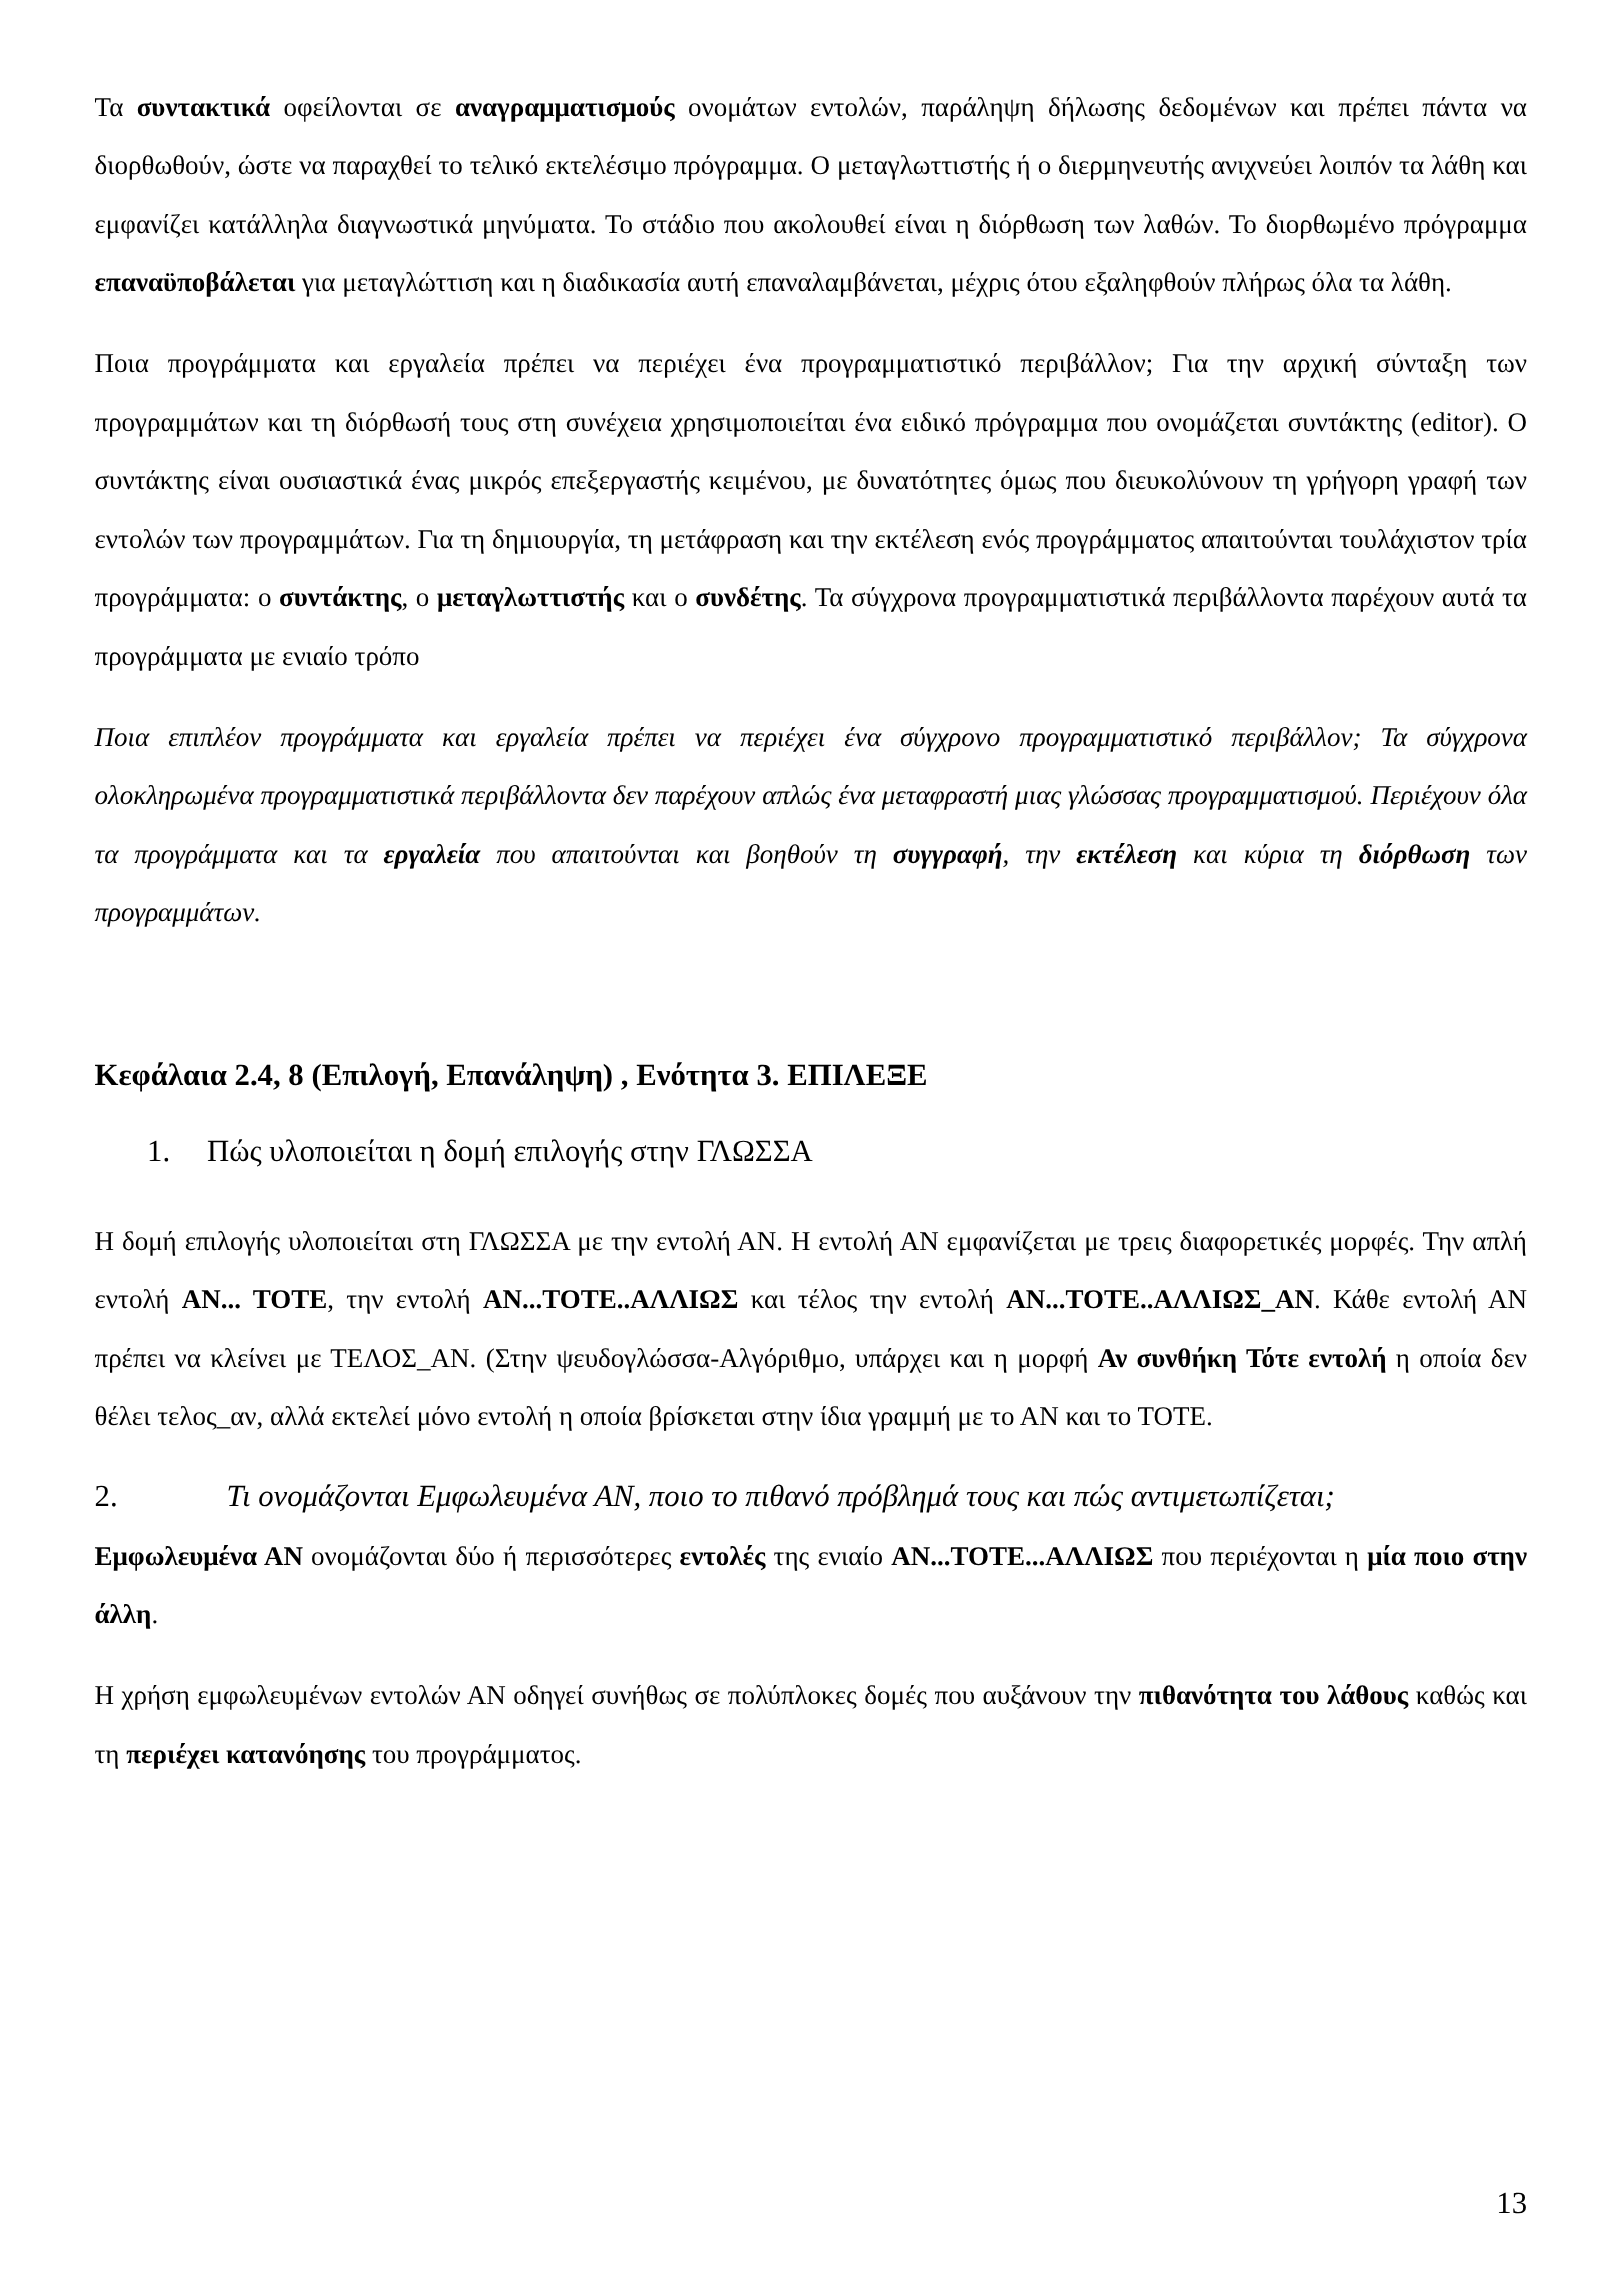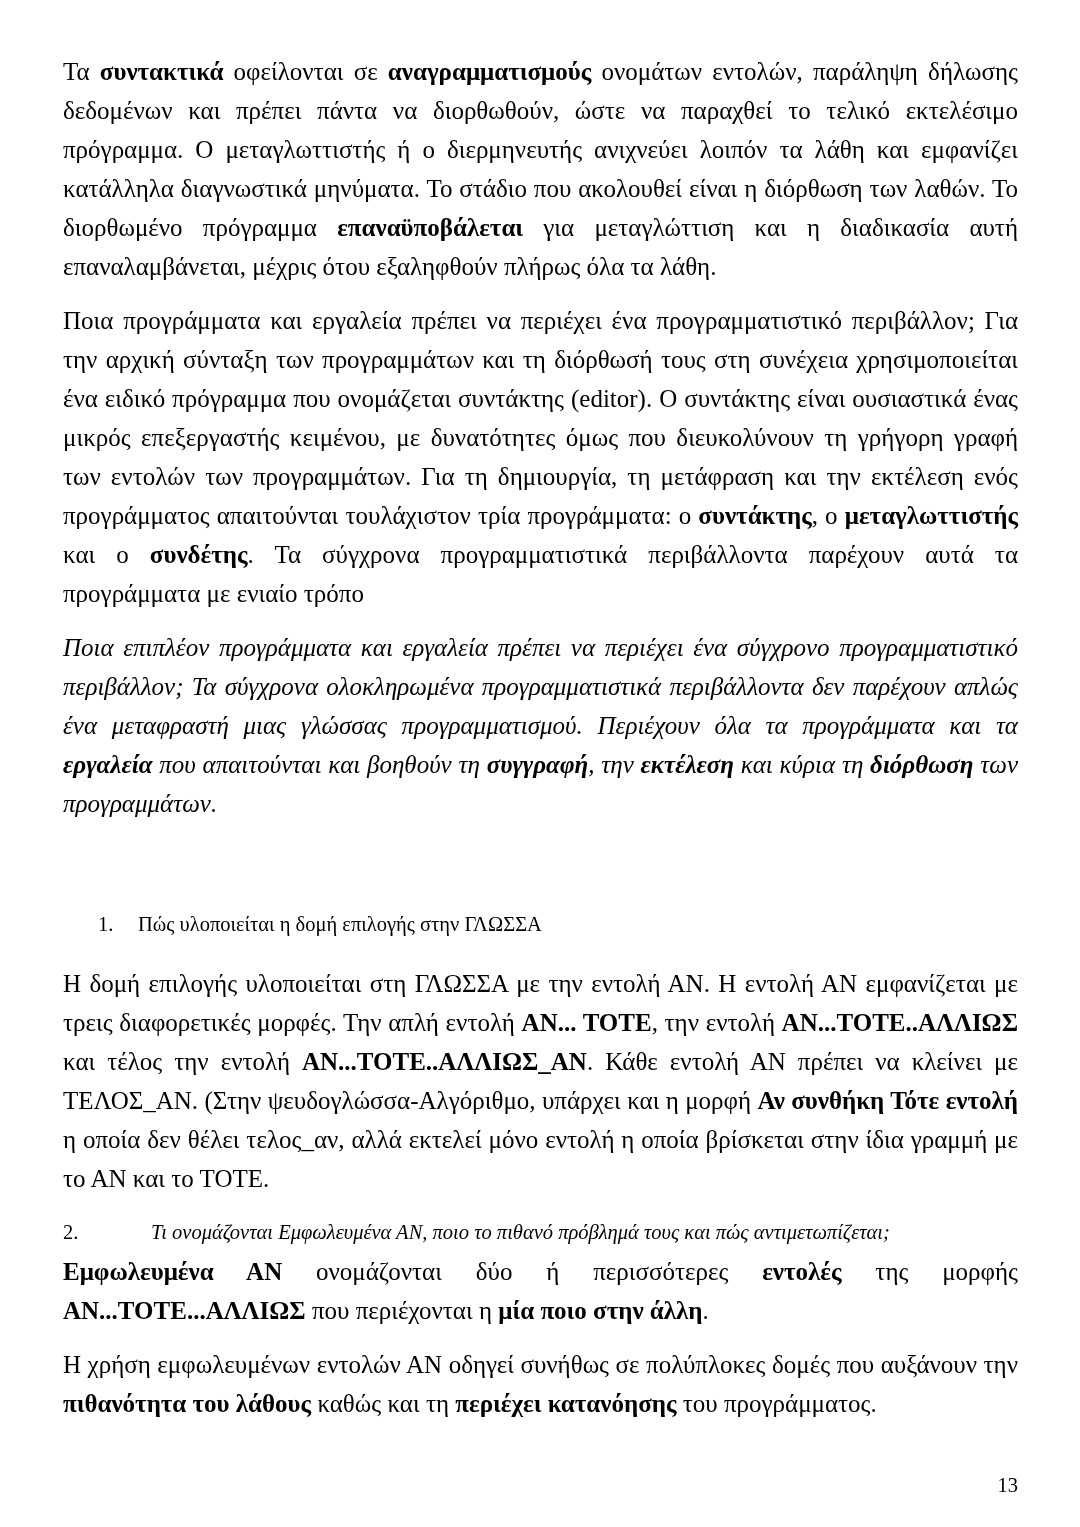--- a/index.html
+++ b/index.html
@@ -13,21 +13,21 @@
     width: 1080px;
     height: 1527px;
     background: #ffffff;
     box-sizing: border-box;
     padding: 52px 62px 0 63px;
     font-family: "Liberation Serif", "DejaVu Serif", serif;
     color: #000000;
     overflow: hidden;
   }
   .body-text {
-    font-size: 25px;
+    font-size: 18px;
     line-height: 39px;
     text-align: justify;
     text-justify: inter-word;
     margin: 0 0 12px 0;
     -webkit-hyphens: none;
     hyphens: none;
   }
   .body-text:last-of-type { margin-bottom: 0; }
   .para-gap { margin-bottom: 15px; }
   .italic { font-style: italic; }
@@ -66,21 +66,21 @@
     text-align: justify;
   }
   .numbered-para .marker {
     flex: 0 0 auto;
     width: 88px;
   }
   .numbered-para .item-text { flex: 1 1 auto; font-style: italic; }
   .page-number {
     position: absolute;
     right: 62px;
-    bottom: 32px;
+    bottom: 48px;
     font-size: 20.5px;
     line-height: 1;
   }
 </style>
 </head>
 <body>
 
 <div class="page">
 
   <p class="body-text para-gap">
@@ -90,20 +90,21 @@
   <p class="body-text para-gap">
     <span>Ποια προγράμματα και εργαλεία πρέπει να περιέχει ένα προγραμματιστικό περιβάλλον; Για την αρχική σύνταξη των προγραμμάτων και τη διόρθωσή τους στη συνέχεια χρησιμοποιείται ένα ειδικό πρόγραμμα που ονομάζεται συντάκτης (editor). Ο συντάκτης είναι ουσιαστικά ένας μικρός επεξεργαστής κειμένου, με δυνατότητες όμως που διευκολύνουν τη γρήγορη γραφή των εντολών των προγραμμάτων. Για τη δημιουργία, τη μετάφραση και την εκτέλεση ενός προγράμματος απαιτούνται τουλάχιστον τρία προγράμματα: ο </span><b>συντάκτης</b><span>, ο </span><b>μεταγλωττιστής</b><span> και ο </span><b>συνδέτης</b><span>. Τα σύγχρονα προγραμματιστικά περιβάλλοντα παρέχουν αυτά τα προγράμματα με ενιαίο τρόπο</span>
   </p>
 
   <p class="body-text italic">
     <span>Ποια επιπλέον προγράμματα και εργαλεία πρέπει να περιέχει ένα σύγχρονο προγραμματιστικό περιβάλλον; Τα σύγχρονα ολοκληρωμένα προγραμματιστικά περιβάλλοντα δεν παρέχουν απλώς ένα μεταφραστή μιας γλώσσας προγραμματισμού. Περιέχουν όλα τα προγράμματα και τα </span><b>εργαλεία</b><span> που απαιτούνται και βοηθούν τη </span><b>συγγραφή</b><span>, την </span><b>εκτέλεση</b><span> και κύρια τη </span><b>διόρθωση</b><span> των προγραμμάτων.</span>
   </p>
 
   <div class="spacer-lg"></div>
 
+  <h2 class="heading">Κεφάλαια 2.4, 8 (Επιλογή, Επανάληψη) ,   Ενότητα 3. ΕΠΙΛΕΞΕ</h2>
 
   <div class="spacer-sm"></div>
 
   <ol class="num-list">
     <li>
       <span class="marker">1.</span>
       <span class="item-text">Πώς υλοποιείται η δομή επιλογής στην ΓΛΩΣΣΑ</span>
     </li>
   </ol>
 
@@ -112,21 +113,21 @@
   <p class="body-text para-gap">
     <span>Η δομή επιλογής υλοποιείται στη ΓΛΩΣΣΑ με την εντολή ΑΝ. Η εντολή ΑΝ εμφανίζεται με τρεις διαφορετικές μορφές. Την απλή εντολή </span><b>ΑΝ... ΤΟΤΕ</b><span>, την εντολή </span><b>ΑΝ...ΤΟΤΕ..ΑΛΛΙΩΣ</b><span> και τέλος την εντολή </span><b>ΑΝ...ΤΟΤΕ..ΑΛΛΙΩΣ_ΑΝ</b><span>. Κάθε εντολή ΑΝ πρέπει να κλείνει με ΤΕΛΟΣ_ΑΝ. (Στην ψευδογλώσσα-Αλγόριθμο, υπάρχει και η μορφή </span><b>Αν συνθήκη Τότε εντολή</b><span> η οποία δεν θέλει τελος_αν, αλλά εκτελεί μόνο εντολή η οποία βρίσκεται στην ίδια γραμμή με το ΑΝ και το ΤΟΤΕ.</span>
   </p>
 
   <p class="numbered-para para-gap">
     <span class="marker">2.</span>
     <span class="item-text">Τι ονομάζονται Εμφωλευμένα ΑΝ,  ποιο το πιθανό πρόβλημά τους και πώς αντιμετωπίζεται;</span>
   </p>
 
   <p class="body-text para-gap">
-    <b>Εμφωλευμένα ΑΝ</b><span> ονομάζονται δύο ή περισσότερες </span><b>εντολές</b><span> της μορφής </span><b>ΑΝ...ΤΟΤΕ...ΑΛΛΙΩΣ</b><span> που περιέχονται η </span><b>μία ποιο στην άλλη</b><span>.</span>
+    <b>Εμφωλευμένα ΑΝ</b><span> ονομάζονται δύο ή περισσότερες </span><b>εντολές</b><span> της ενιαίο </span><b>ΑΝ...ΤΟΤΕ...ΑΛΛΙΩΣ</b><span> που περιέχονται η </span><b>μία ποιο στην άλλη</b><span>.</span>
   </p>
 
   <p class="body-text para-gap">
     <span>Η χρήση εμφωλευμένων εντολών ΑΝ οδηγεί συνήθως σε πολύπλοκες δομές που αυξάνουν την </span><b>πιθανότητα του λάθους</b><span> καθώς και τη </span><b>περιέχει κατανόησης</b><span> του προγράμματος.</span>
   </p>
 
 
   <div class="page-number">13</div>
 
 </div>

